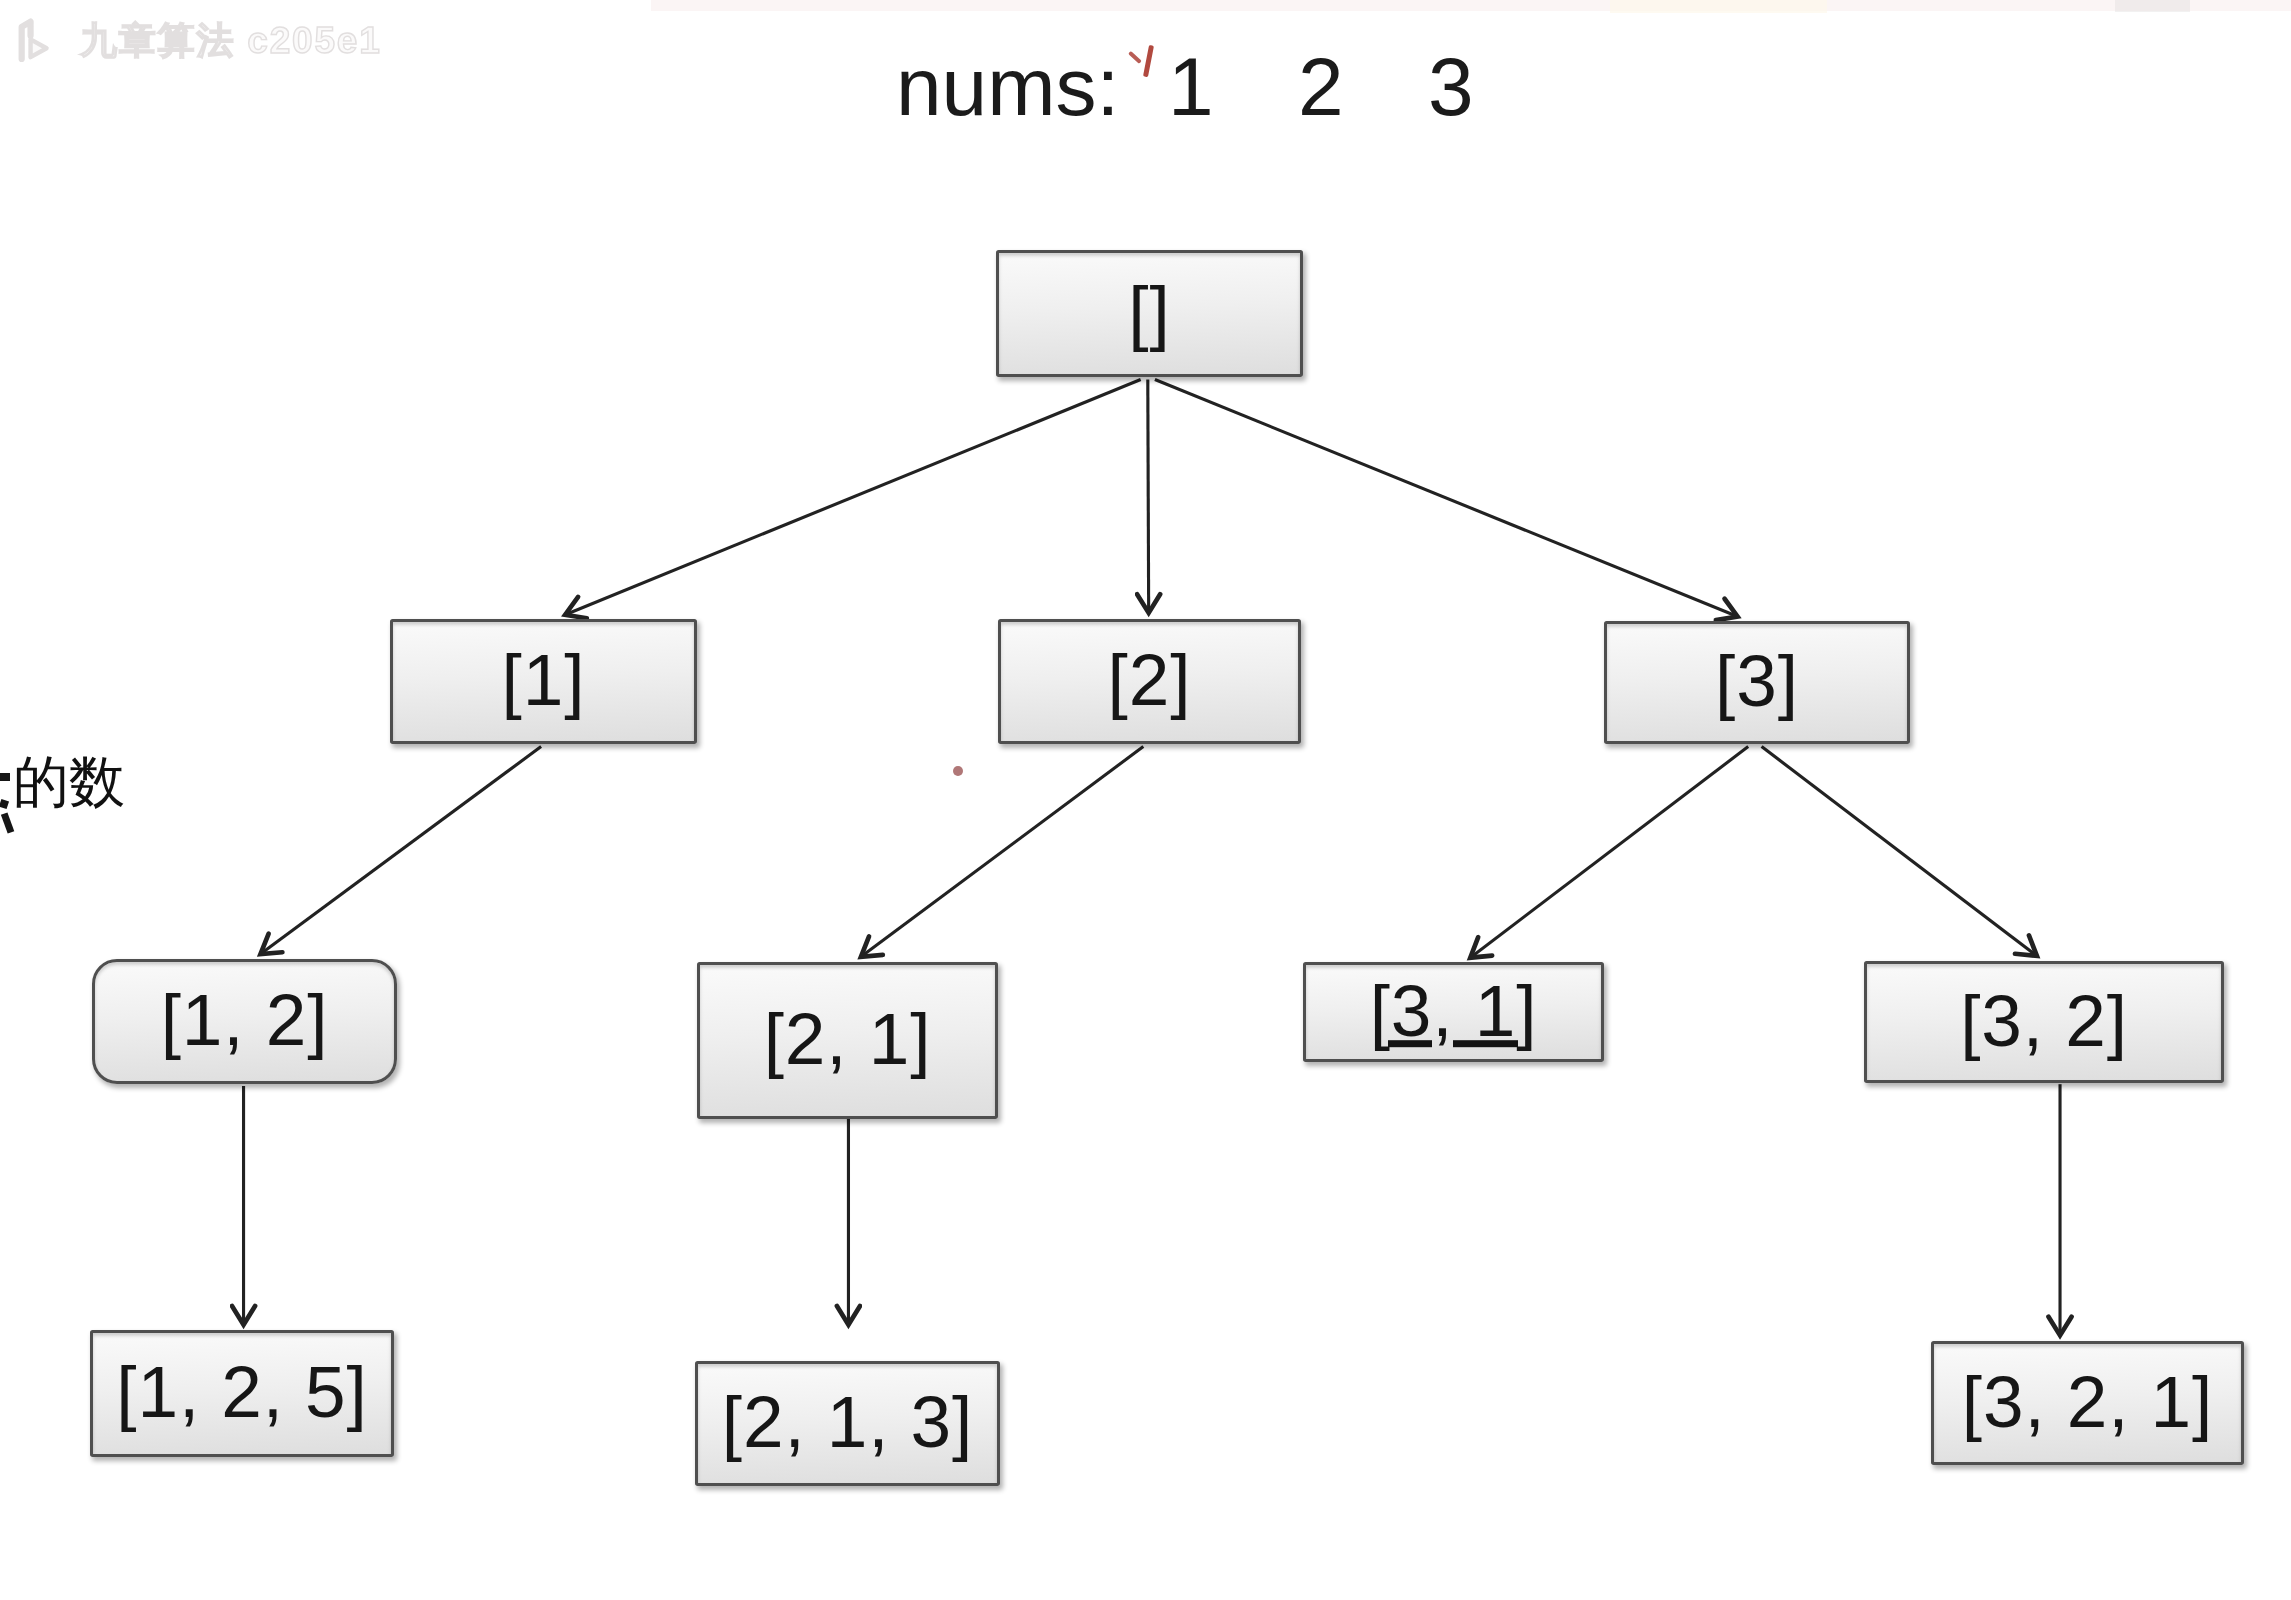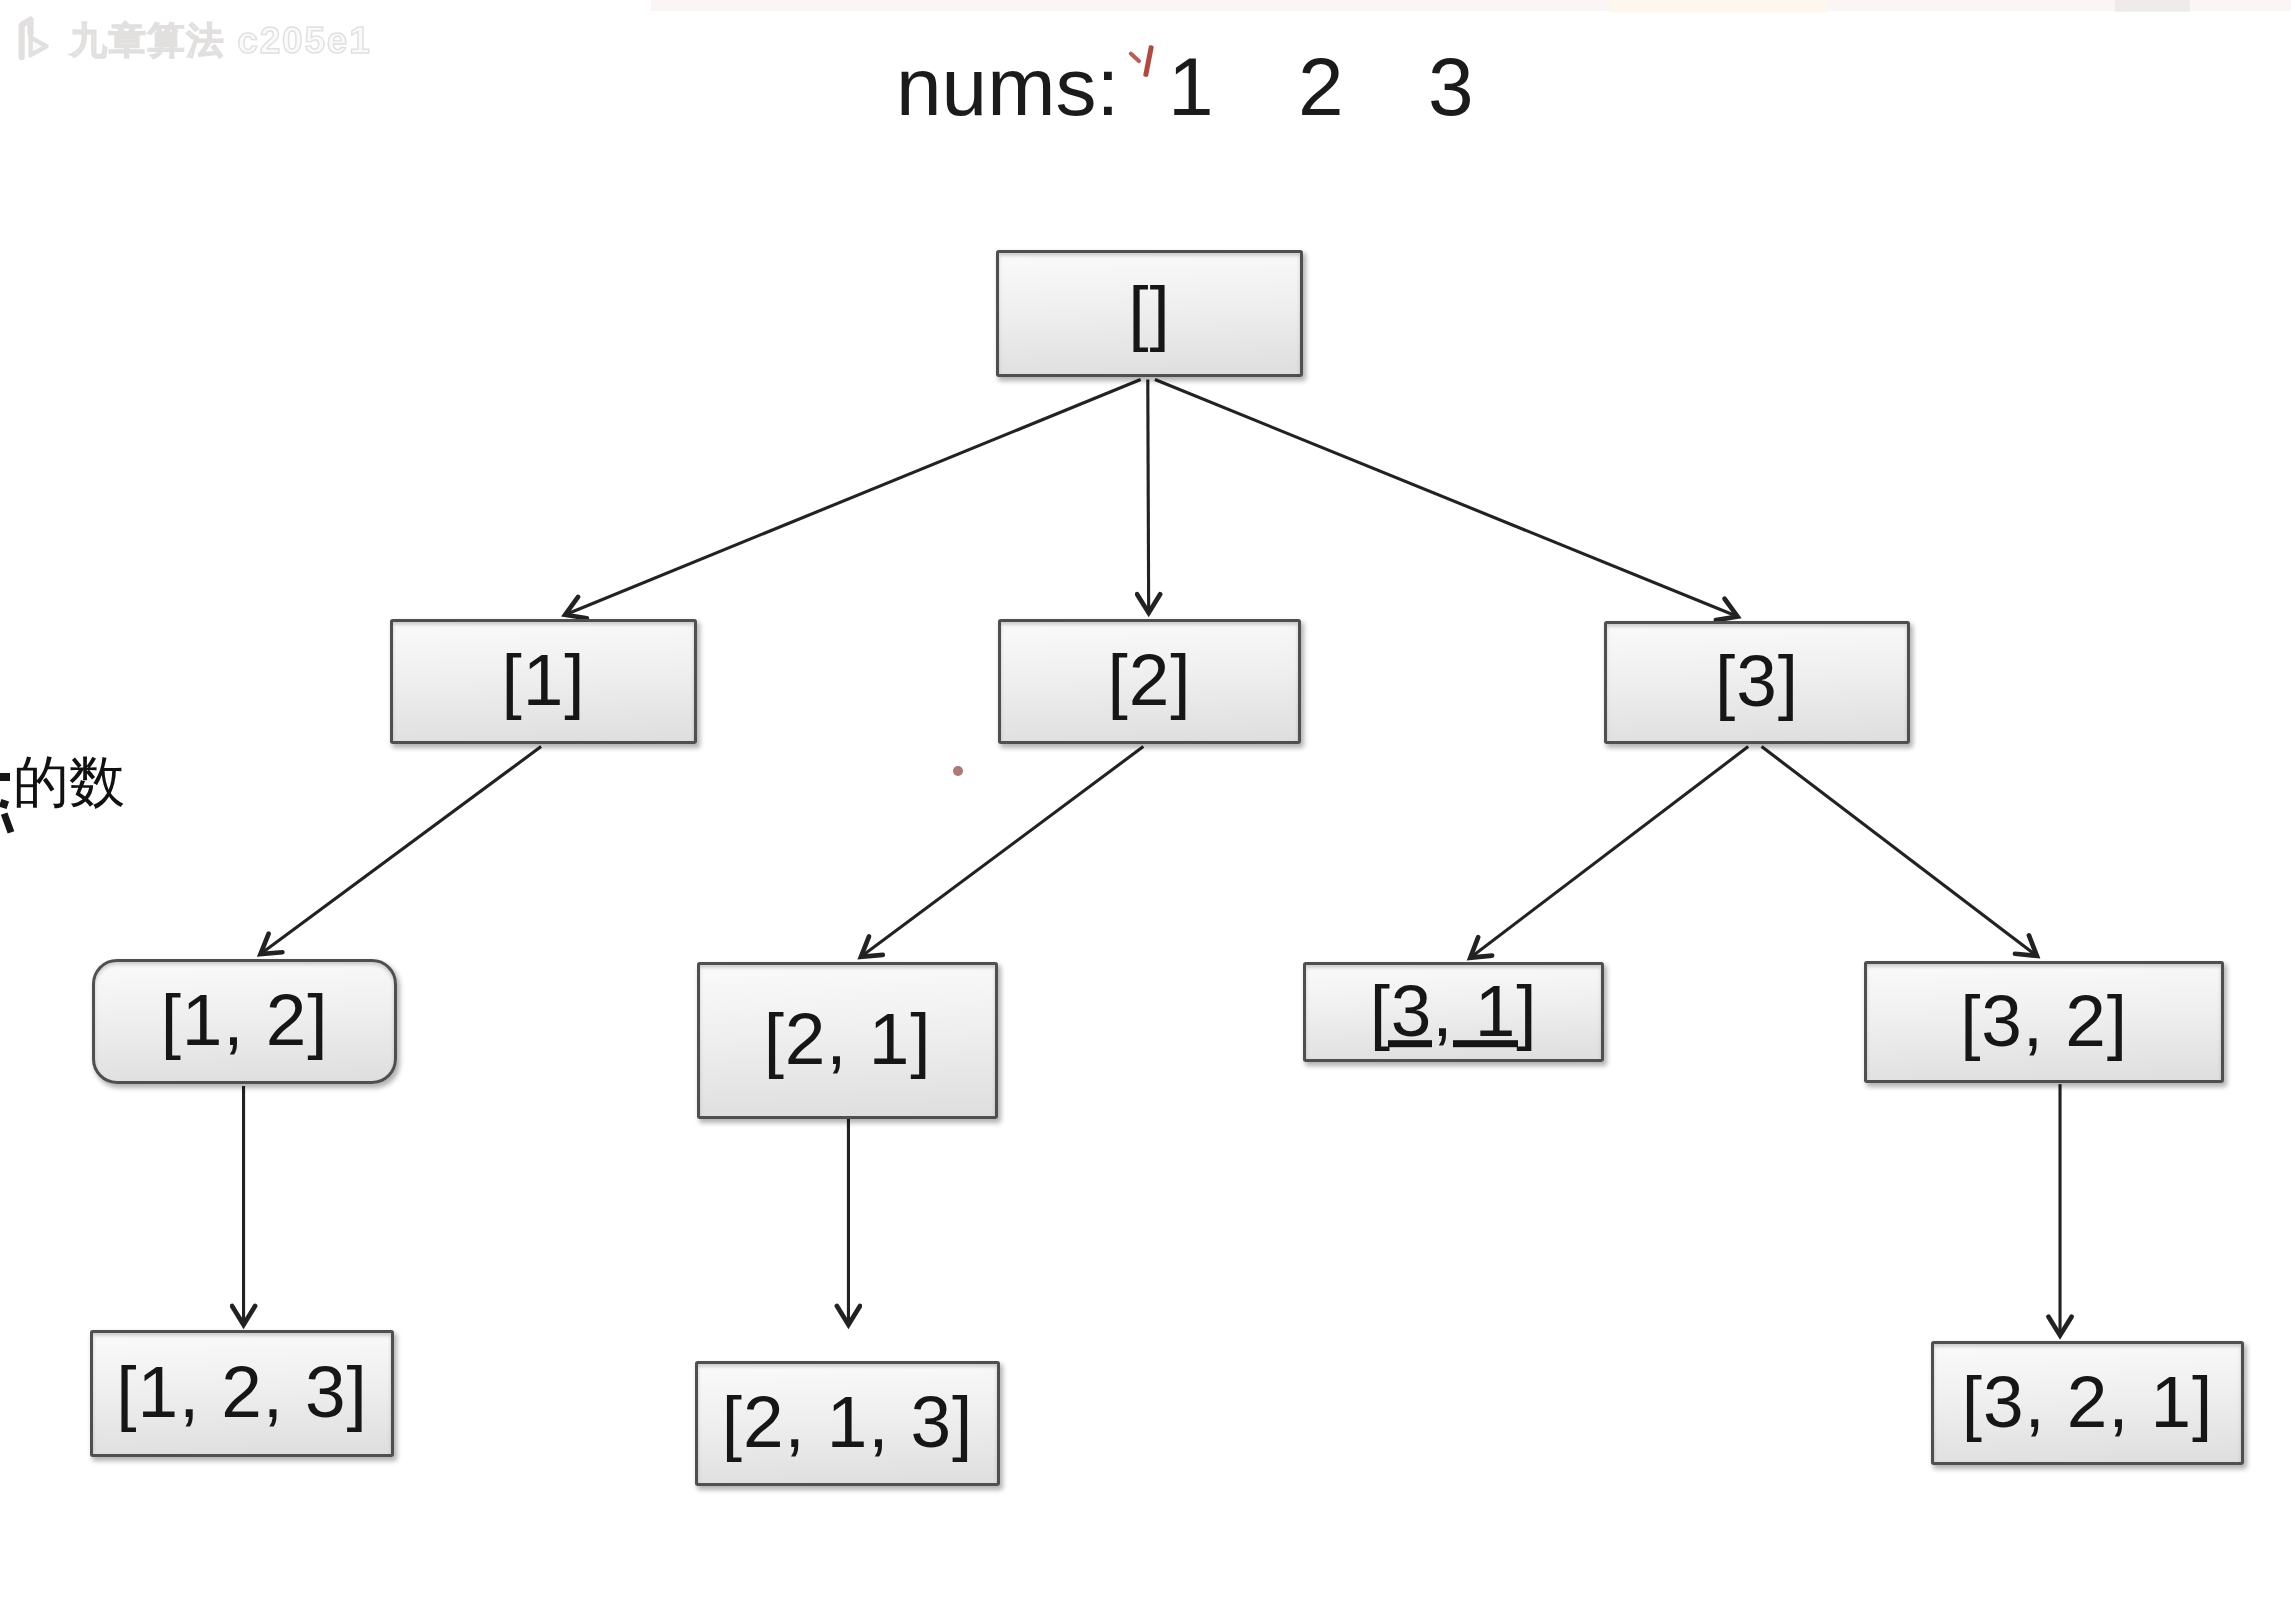--- a/index.html
+++ b/index.html
@@ -7,21 +7,21 @@
     width:2292px;height:1600px;position:relative;overflow:hidden;
     font-family:"Liberation Sans","DejaVu Sans",sans-serif;color:#141414;
   }
   
   .tint{position:absolute;pointer-events:none;}
   #tint-a{left:651px;top:0;width:1641px;height:10.7px;background:rgba(248,236,236,.55);}
   #tint-b{left:1610px;top:0;width:217px;height:13.4px;background:rgba(254,248,233,.65);}
   #tint-c{left:2115px;top:0;width:75px;height:11.6px;background:rgba(226,223,223,.45);}
 
   
-  #watermark{position:absolute;left:9px;top:16px;display:flex;align-items:flex-start;gap:9px;}
+  #watermark{position:absolute;left:9px;top:16px;display:flex;align-items:flex-end;gap:19px;}
   #watermark .wm-text{
     font-size:37px;font-weight:bold;letter-spacing:1.8px;
     color:#fbfafa;-webkit-text-stroke:1.4px #e2dfdf;white-space:nowrap;
   }
 
   
   #title{position:absolute;left:896px;top:46px;display:flex;align-items:flex-start;
          font-size:82px;line-height:1.0;color:#1b1b1b;}
   #title .t-label{margin-right:45px;}
   #title .t-num{width:53px;text-align:center;margin-right:77px;}
@@ -120,21 +120,21 @@
     <div class="node" style="left: 697px; top: 962px; width: 301px; height: 157px;">
       <span>[2, 1]</span>
     </div>
     <div class="node" style="left: 1303px; top: 962px; width: 301px; height: 100px; text-decoration: underline;">
       <span>[3, 1]</span>
     </div>
     <div class="node" style="left: 1864px; top: 961px; width: 360px; height: 122px;">
       <span>[3, 2]</span>
     </div>
     <div class="node" style="left: 90px; top: 1330px; width: 304px; height: 127px;">
-      <span>[1, 2, 3]</span>
+      <span>[1, 2, 5]</span>
     </div>
     <div class="node" style="left: 695px; top: 1330px; width: 305px; height: 125px; margin-top: 31px;">
       <span>[2, 1, 3]</span>
     </div>
     <div class="node" style="left: 1931px; top: 1341px; width: 313px; height: 124px;">
       <span>[3, 2, 1]</span>
     </div>
   </div>
 
 

